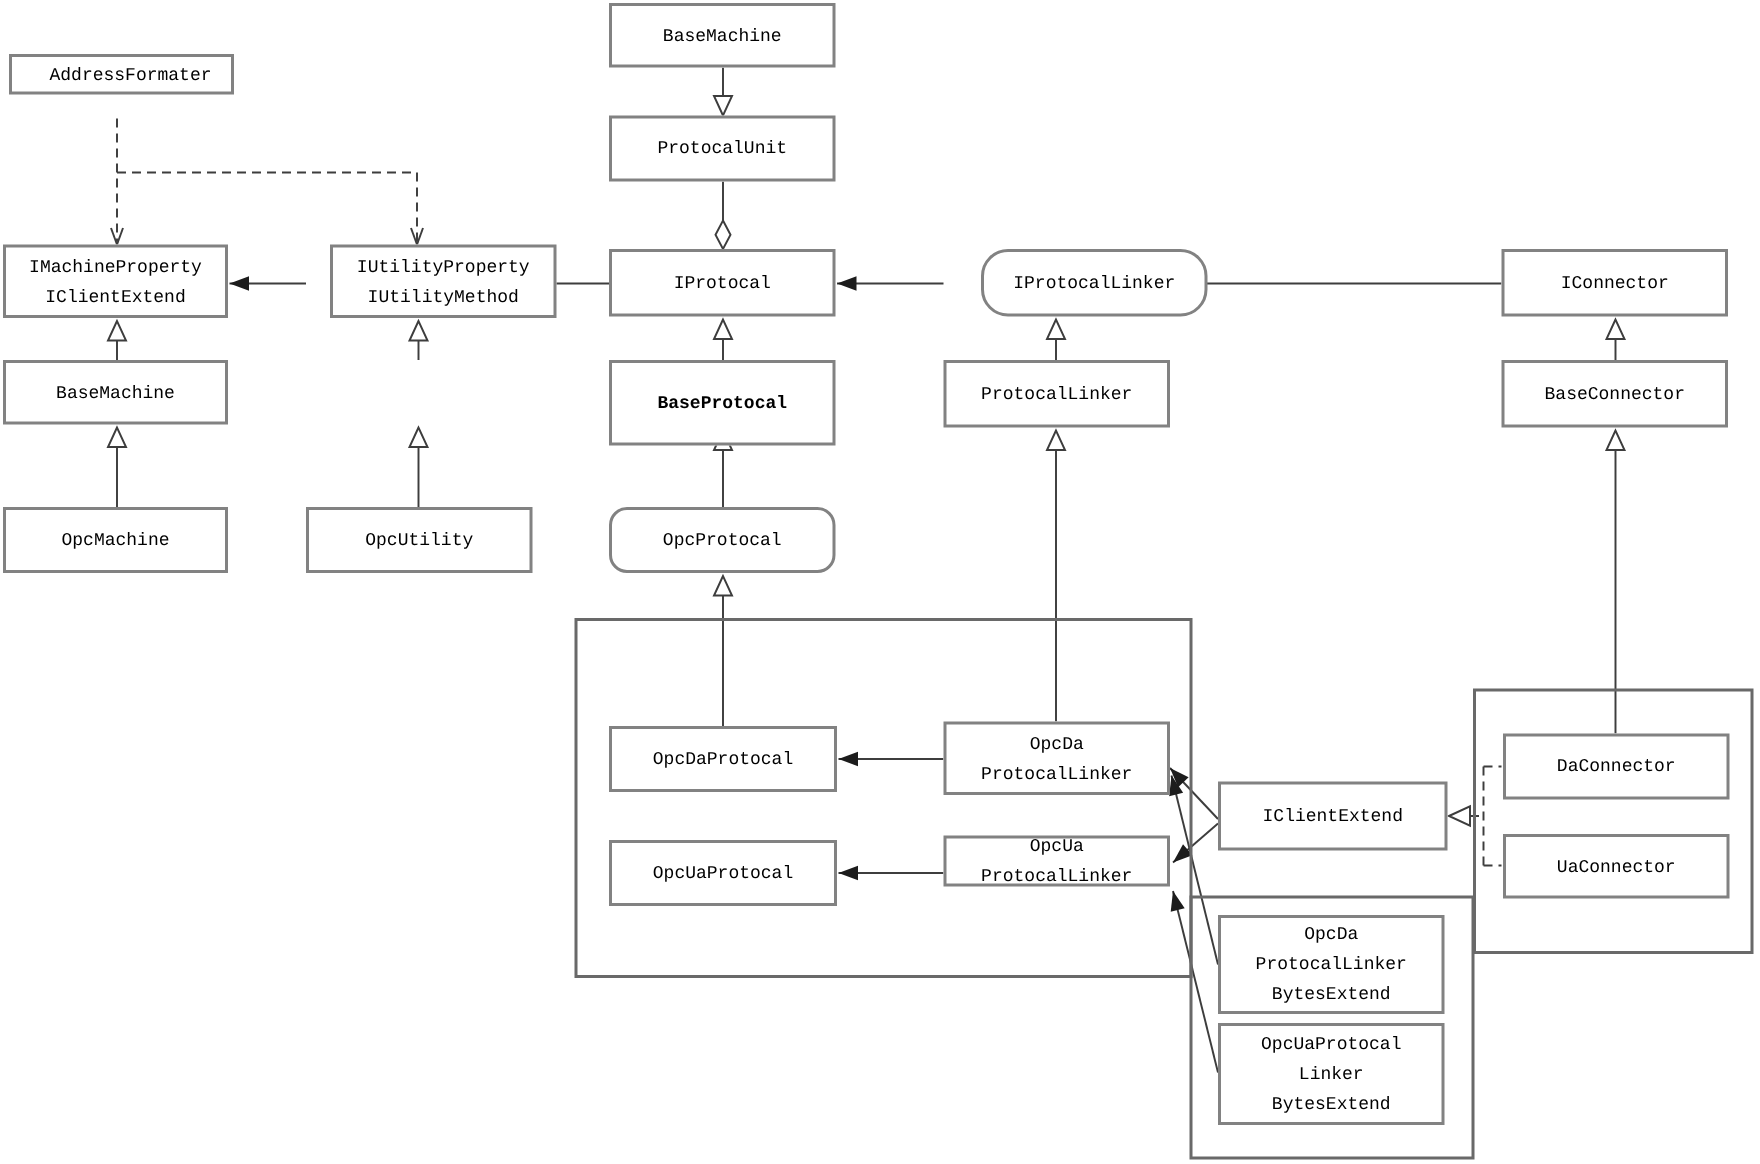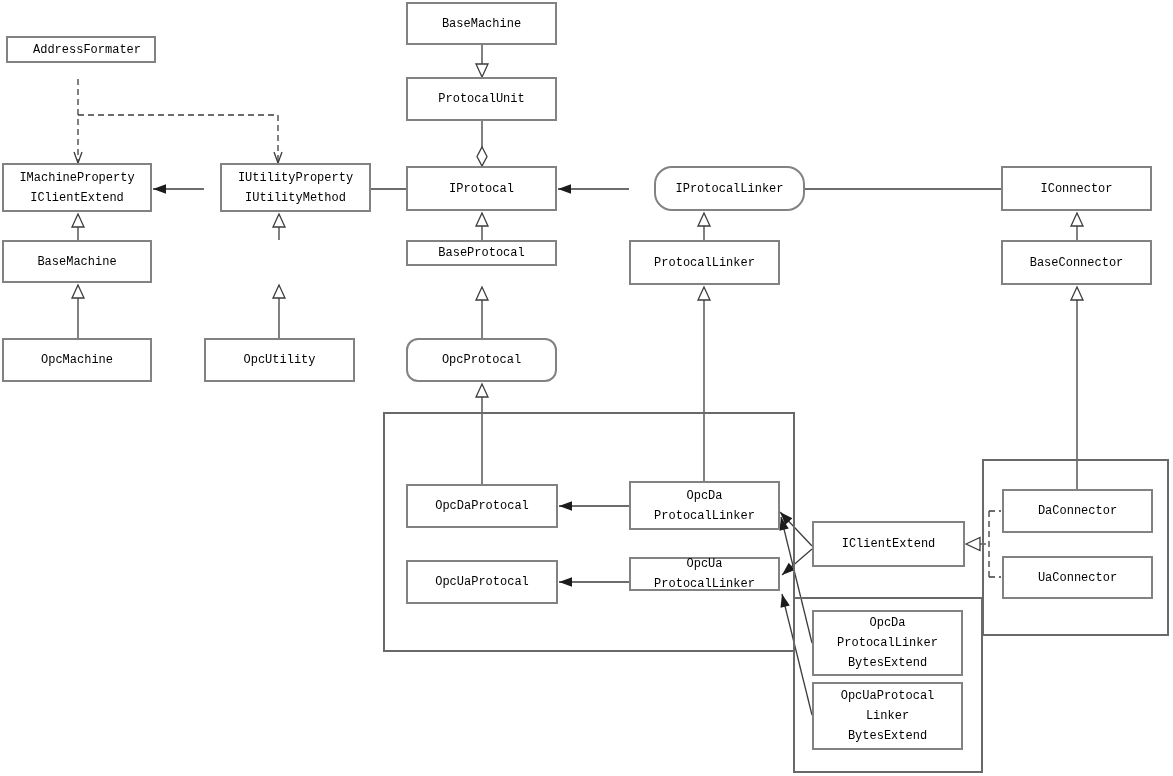--- a/index.html
+++ b/index.html
@@ -101,21 +101,21 @@
     </div>
     <div class="cbox" style="left: 406px; top: 2px; width: 151px; height: 43px;">
       <span>BaseMachine</span>
     </div>
     <div class="cbox" style="left: 406px; top: 166px; width: 151px; height: 45px;">
       <span>IProtocal</span>
     </div>
     <div class="cbox" style="left: 406px; top: 77px; width: 151px; height: 44px;">
       <span>ProtocalUnit</span>
     </div>
-    <div class="cbox" style="left: 406px; top: 240px; width: 151px; height: 26px;">
+    <div class="cbox" style="left: 406px; top: 240px; width: 151px; height: 57px; font-weight: bold;">
       <span>BaseProtocal</span>
     </div>
     <div class="cbox" style="left: 406px; top: 338px; width: 151px; height: 44px; border-radius: 12px;">
       <span>OpcProtocal</span>
     </div>
     <div class="cbox" style="left: 654px; top: 166px; width: 151px; height: 45px; border-radius: 18px;">
       <span>IProtocalLinker</span>
     </div>
     <div class="cbox" style="left: 629px; top: 240px; width: 151px; height: 45px;">
       <span>ProtocalLinker</span>

